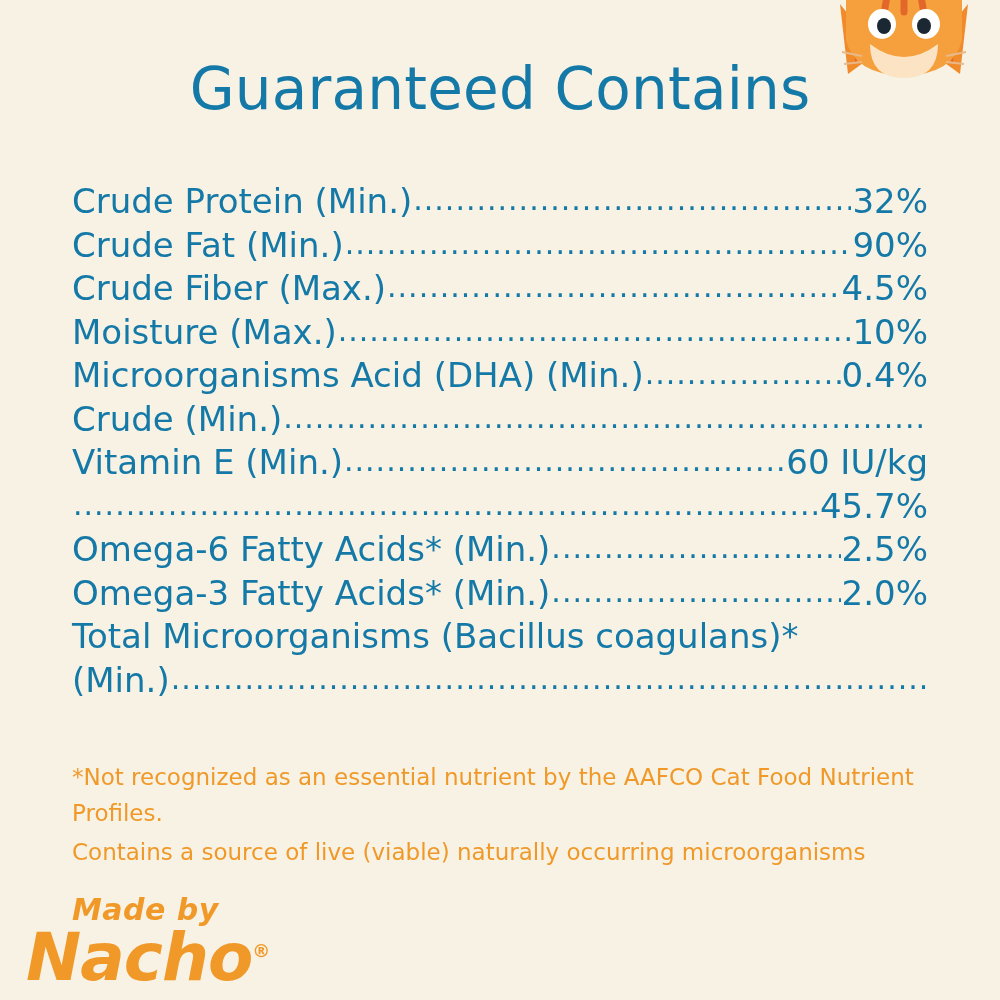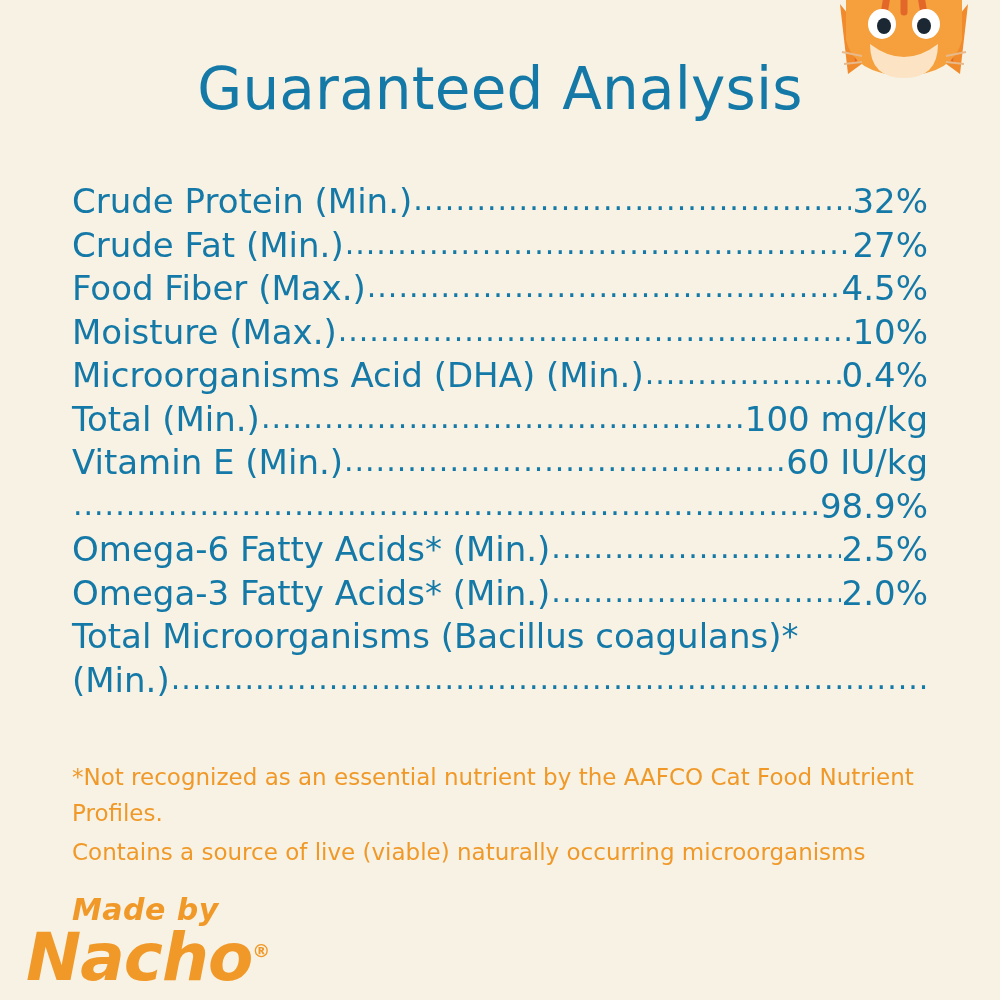--- a/index.html
+++ b/index.html
@@ -133,69 +133,68 @@
     <ellipse cx="88" cy="24" rx="14" ry="15" fill="#ffffff"></ellipse>
     <ellipse cx="46" cy="26" rx="7" ry="8" fill="#1b2733"></ellipse>
     <ellipse cx="86" cy="26" rx="7" ry="8" fill="#1b2733"></ellipse>
 
     <path d="M32 44 Q66 70 100 44 Q100 78 66 78 Q32 78 32 44 Z" fill="#fbe3c4"></path>
 
     <path d="M24 56 L4 52 M24 62 L6 64 M108 56 L128 52 M108 62 L126 64" stroke="#e8b98a" stroke-width="2" fill="none"></path>
   </svg>
 </div>
 
-<div class="title">Guaranteed Analysis</div>
+<div class="title">Guaranteed Contains</div>
 
 <div class="analysis">
 
   <div class="row">
     <span class="nutrient">Crude Protein (Min.)</span>
     <span class="leader">......................................................................................................</span>
     <span class="value">32%</span>
   </div>
 
   <div class="row">
     <span class="nutrient">Crude Fat (Min.)</span>
     <span class="leader">......................................................................................................</span>
-    <span class="value">27%</span>
-  </div>
-
-  <div class="row">
-    <span class="nutrient">Food Fiber (Max.)</span>
+    <span class="value">90%</span>
+  </div>
+
+  <div class="row">
+    <span class="nutrient">Crude Fiber (Max.)</span>
     <span class="leader">......................................................................................................</span>
     <span class="value">4.5%</span>
   </div>
 
   <div class="row">
     <span class="nutrient">Moisture (Max.)</span>
     <span class="leader">......................................................................................................</span>
     <span class="value">10%</span>
   </div>
 
   <div class="row">
     <span class="nutrient">Microorganisms Acid (DHA) (Min.)</span>
     <span class="leader">......................................................................................................</span>
     <span class="value">0.4%</span>
   </div>
 
   <div class="row">
-    <span class="nutrient">Total (Min.)</span>
-    <span class="leader">......................................................................................................</span>
-    <span class="value">100 mg/kg</span>
+    <span class="nutrient">Crude (Min.)</span>
+    <span class="leader">......................................................................................................</span>
   </div>
 
   <div class="row">
     <span class="nutrient">Vitamin E (Min.)</span>
     <span class="leader">......................................................................................................</span>
     <span class="value">60 IU/kg</span>
   </div>
 
   <div class="row">
     <span class="leader">......................................................................................................</span>
-    <span class="value">98.9%</span>
+    <span class="value">45.7%</span>
   </div>
 
   <div class="row">
     <span class="nutrient">Omega-6 Fatty Acids* (Min.)</span>
     <span class="leader">......................................................................................................</span>
     <span class="value">2.5%</span>
   </div>
 
   <div class="row">
     <span class="nutrient">Omega-3 Fatty Acids* (Min.)</span>

